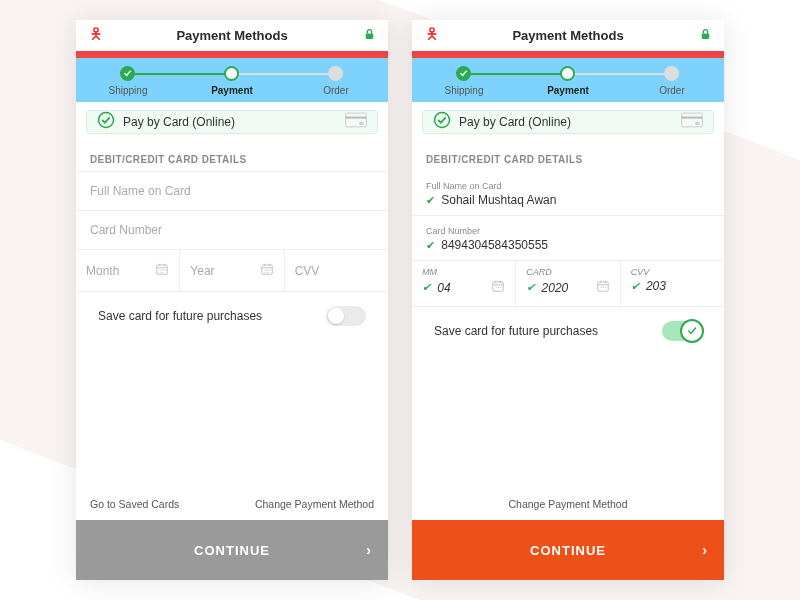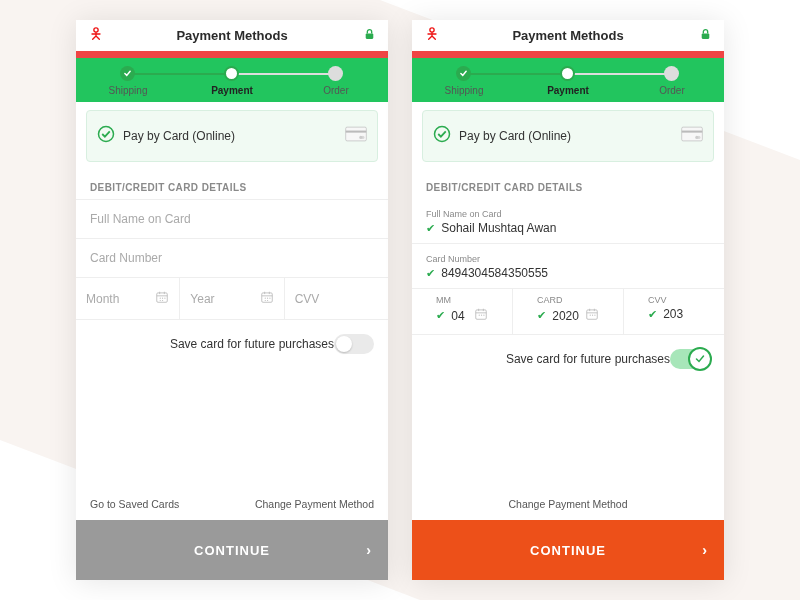--- a/index.html
+++ b/index.html
@@ -56,21 +56,21 @@
     border-bottom: 7px solid #ef4444;
   }
   .titlebar .logo {
     position: absolute; left: 12px; top: 50%; transform: translateY(-50%);
   }
   .titlebar .lock {
     position: absolute; right: 12px; top: 50%; transform: translateY(-50%);
   }
   .titlebar h1 { font-size: 13px; font-weight: 700; color: #2b2b2b; }
   .stepper {
-    background: #22c55e;
+    background: #7dd3fc;
     padding: 8px 0 6px;
     display: flex;
     justify-content: space-around;
     position: relative;
   }
   .step {
     display: flex; flex-direction: column; align-items: center;
     width: 33%;
   }
   .dot {
@@ -87,21 +87,21 @@
   }
   .line.green { background:#2bab4f; left:16%; width:34%; }
   .line.grey  { background:#ddd; left:50%; width:34%; }
   .step-label { font-size:10px; color:#555; }
   .step.active .step-label { font-weight:700; color:#222; }
   .pill {
     margin: 8px 10px;
     background:#f1faf3;
     border:1px solid #d8efe0;
     border-radius:4px;
-    height:52px;
+    height:24px;
     display:flex; align-items:center;
     padding:0 10px;
     justify-content:space-between;
   }
   .pill .left { display:flex; align-items:center; gap:8px; }
   .pill-text { font-size:12px; color:#333; }
   .card-svg { width:22px; height:16px; }
   .section-label {
     padding: 12px 14px 6px;
     font-size:10px; letter-spacing:0.4px; color:#8a8a8a; font-weight:600;
@@ -119,27 +119,27 @@
     border-right:1px solid #eee;
   }
   .cols3 > div:last-child { border-right:none; }
   
   .filled-block { padding: 10px 14px 8px; border-bottom:1px solid #eee; }
   .filled-label { font-size:9px; color:#8a8a8a; margin-bottom:2px; }
   .filled-val { font-size:12px; color:#333; display:flex; align-items:center; gap:6px;}
   .chk { color:#2bab4f; font-size:11px; }
   .cols3b { display:flex; border-bottom:1px solid #eee; }
   .cols3b > div {
-    flex:1; padding:6px 24px 10px; border-right:1px solid #eee;
+    flex:1; padding:6px 10px 10px; border-right:1px solid #eee;font-style:italic;
   }
   .cols3b > div:last-child{border-right:none;}
   .mm-row { display:flex; align-items:center; gap:6px; font-size:12px; color:#333;}
   .save-row {
-    padding: 14px 14px;
-    display:flex; align-items:center; justify-content:flex-end;
+    padding: 14px 22px;
+    display:flex; align-items:center; justify-content:space-between;
     font-size:12px; color:#333;
   }
   .toggle-off {
     width:40px; height:20px; background:#eaeaea; border-radius:20px;
     position:relative;
   }
   .toggle-off::after{
     content:""; position:absolute; left:2px; top:2px; width:16px; height:16px;
     background:#fff; border-radius:50%; box-shadow:0 1px 2px rgba(0,0,0,.2);
   }

